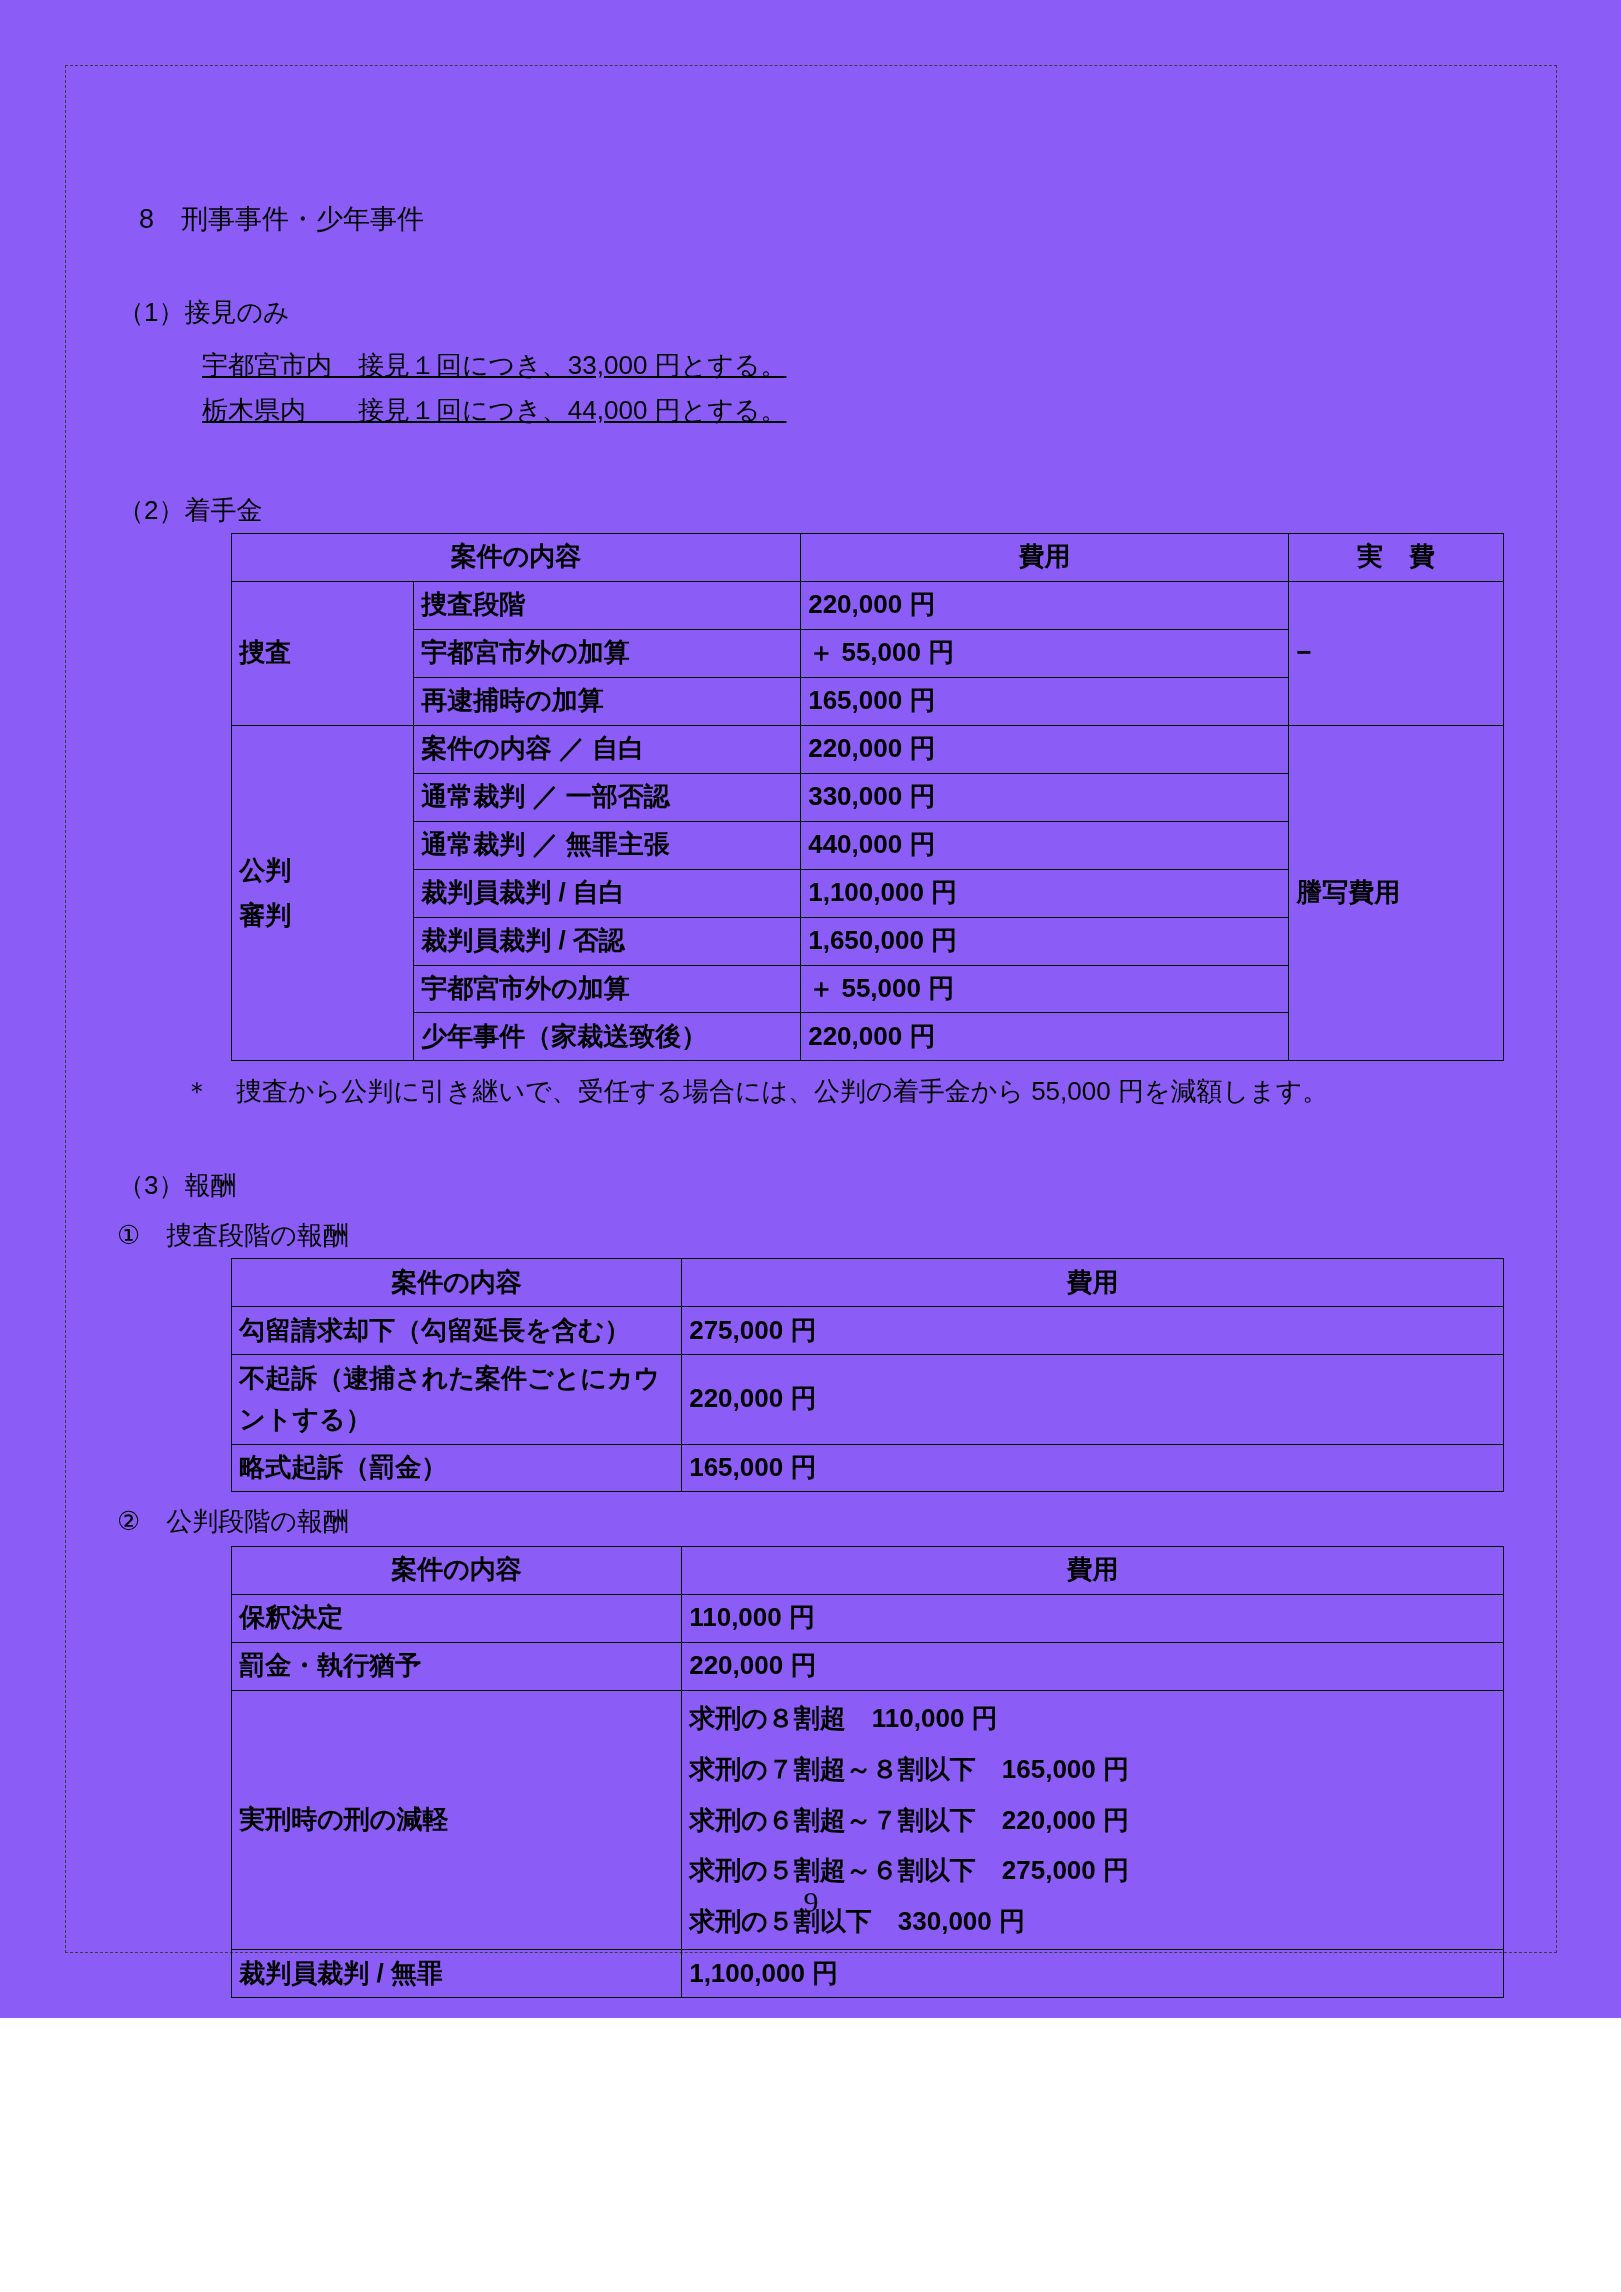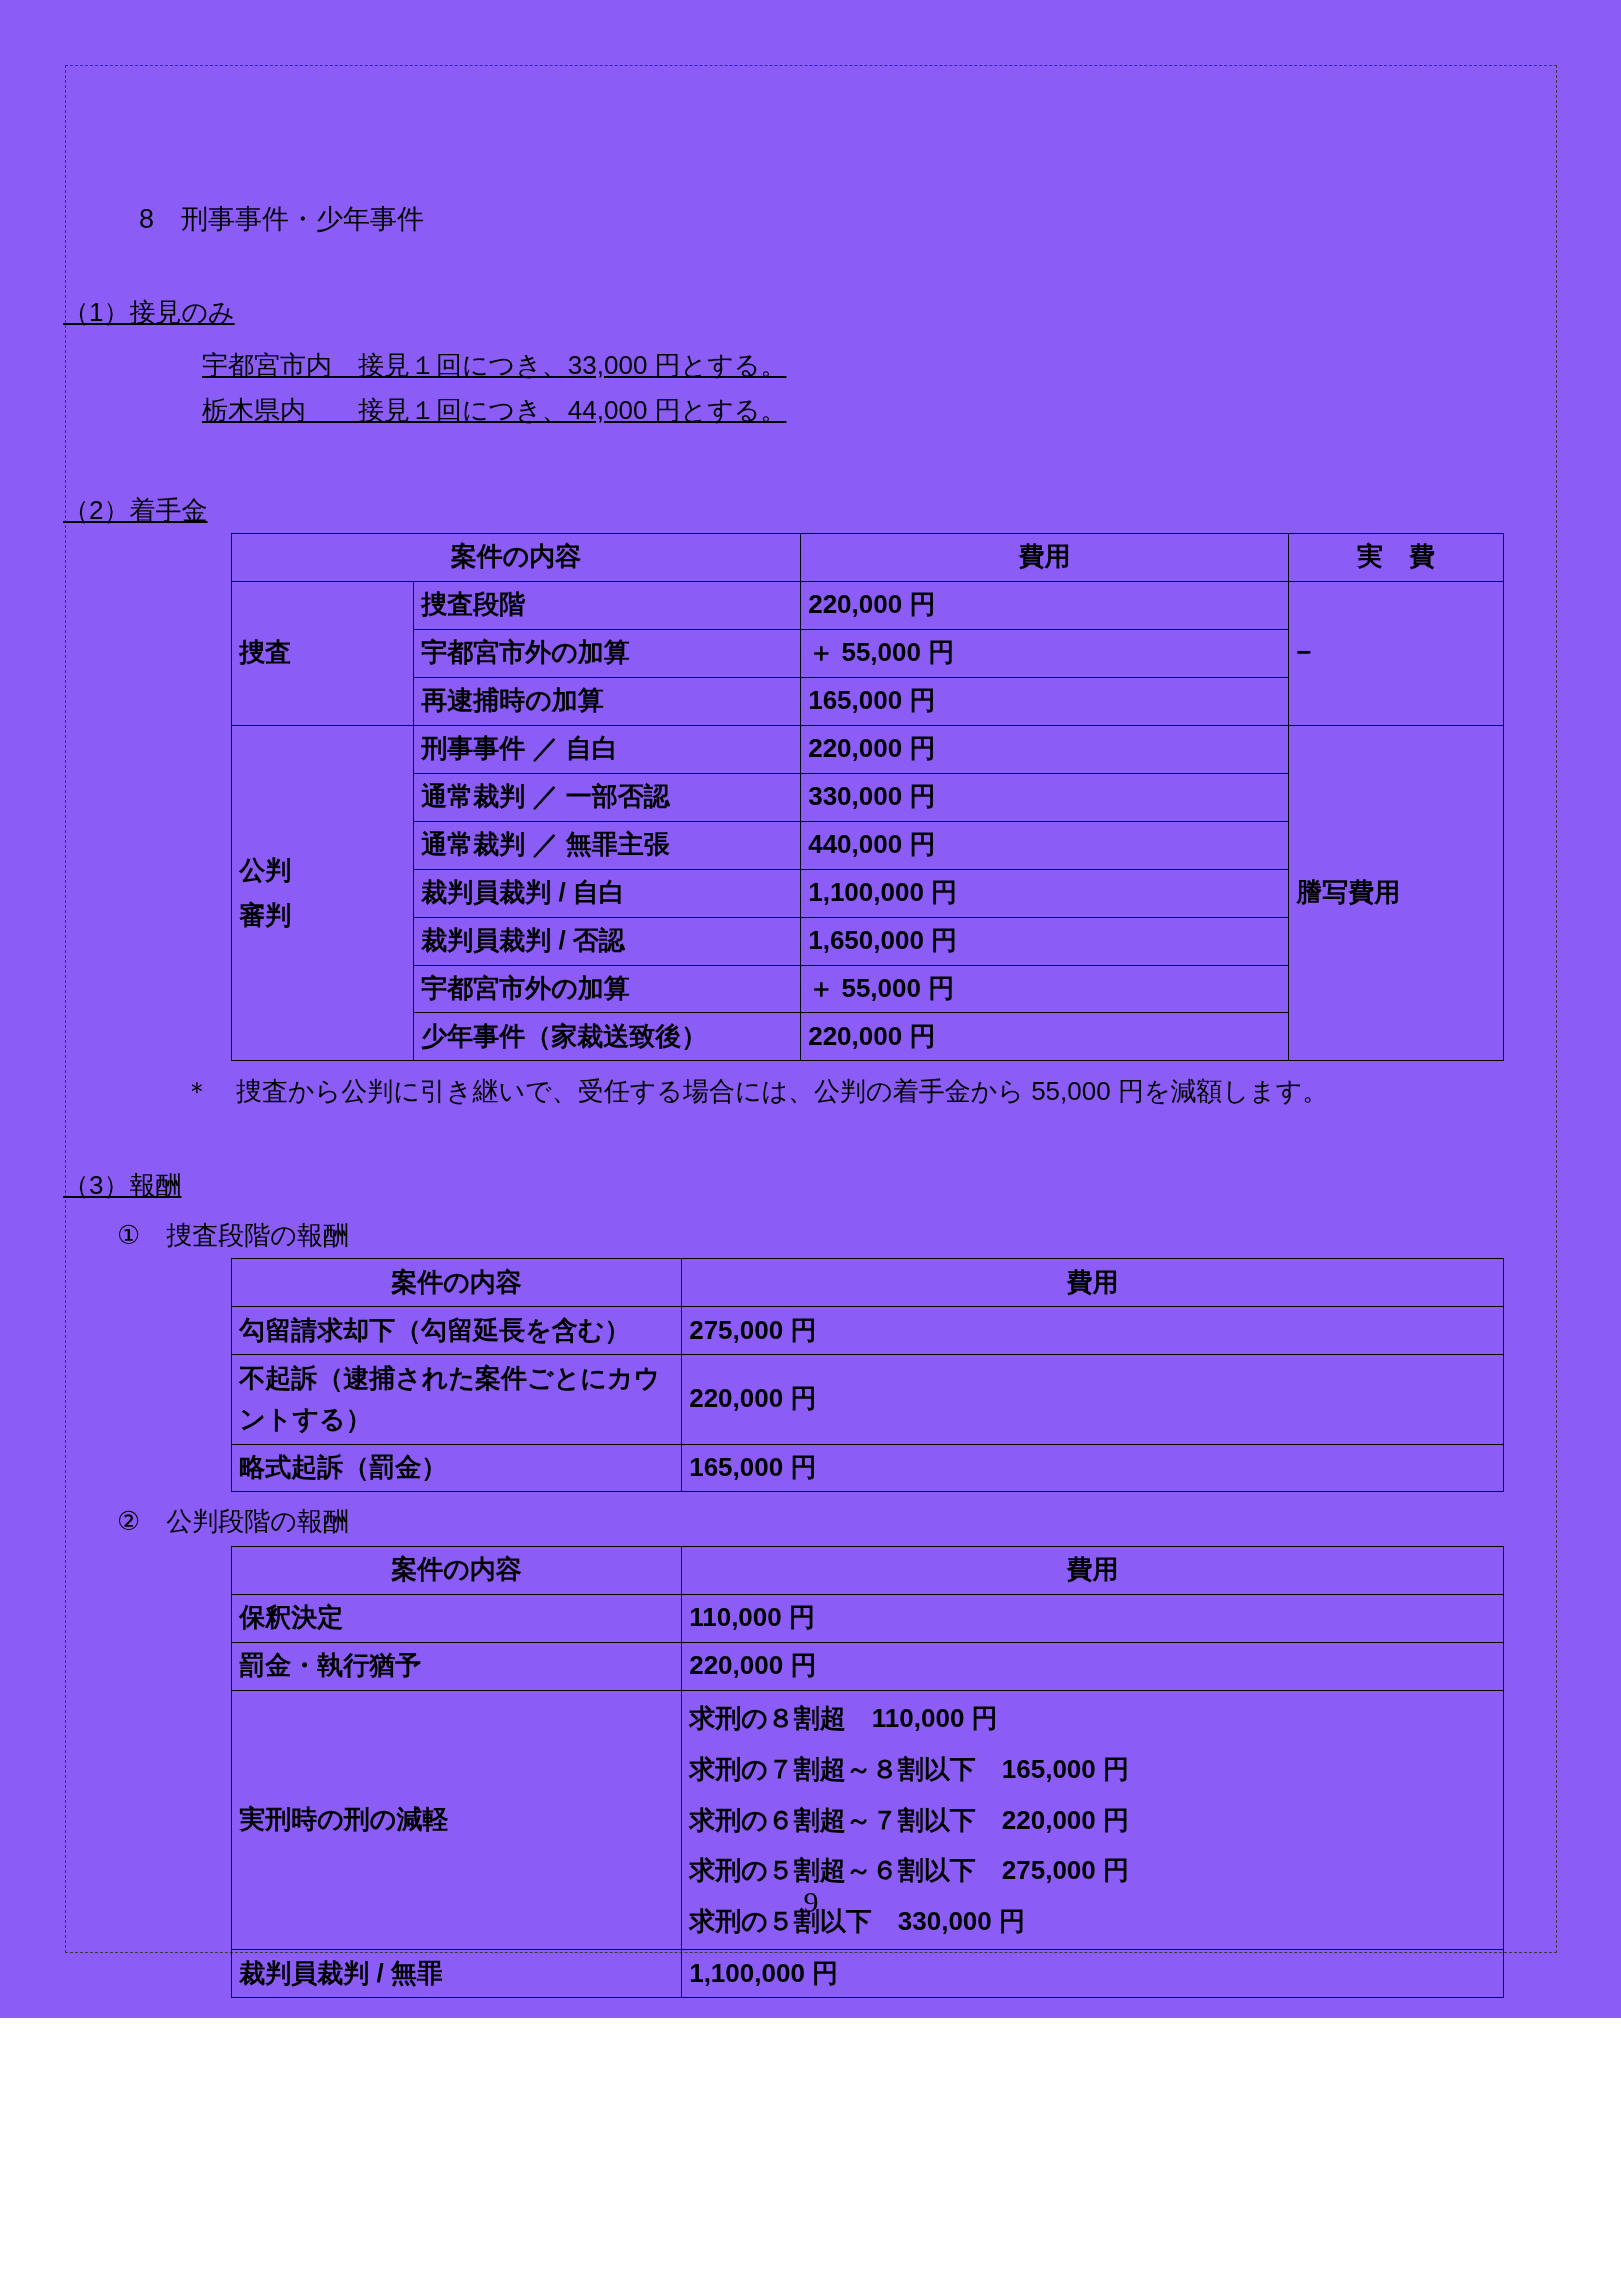--- a/index.html
+++ b/index.html
@@ -14,21 +14,21 @@
   .page { position: relative; width: 1622px; height: 2018px; overflow: hidden; background: #8b5cf6; }
   .frame {
     position: absolute; left: 65px; top: 65px; right: 65px; bottom: 65px;
     border: 1.8px dashed #3c3c3c;
     pointer-events: none;
   }
   .content { position: relative; padding-top: 204px; }
 
   .doc-title { margin: 0 0 0 139px; font-size: 27px; line-height: 1.15; font-weight: normal; }
 
-  .sec-heading { margin-left: 63px; line-height: 1.15; text-decoration: underline; }
+  .sec-heading { margin-left: 118px; line-height: 1.15; }
   .sec1-heading { margin-top: 63px; }
   .body-line { margin-left: 202px; line-height: 1.15; text-decoration: underline; }
   .line-1 { margin-top: 23px; }
   .line-2 { margin-top: 15px; }
   .sec2-heading { margin-top: 70px; }
   .sec3-heading { margin-top: 64px; }
   .sub-heading { margin-left: 117px; line-height: 1.15; }
   .sub1-heading { margin-top: 19.7px; }
   .sub2-heading { margin-top: 14.3px; }
   .note { margin-left: 184px; margin-top: 16px; line-height: 1.15; }
@@ -106,21 +106,21 @@
         </tr>
         <tr>
           <td>再逮捕時の加算</td>
           <td>165,000 円</td>
         </tr>
         <tr>
           <td rowspan="7" class="group-cell">
             <div>公判</div>
             <div>審判</div>
           </td>
-          <td>刑事事件 ／ 自白</td>
+          <td>案件の内容 ／ 自白</td>
           <td>220,000 円</td>
           <td rowspan="7">謄写費用</td>
         </tr>
         <tr>
           <td>通常裁判 ／ 一部否認</td>
           <td>330,000 円</td>
         </tr>
         <tr>
           <td>通常裁判 ／ 無罪主張</td>
           <td>440,000 円</td>

